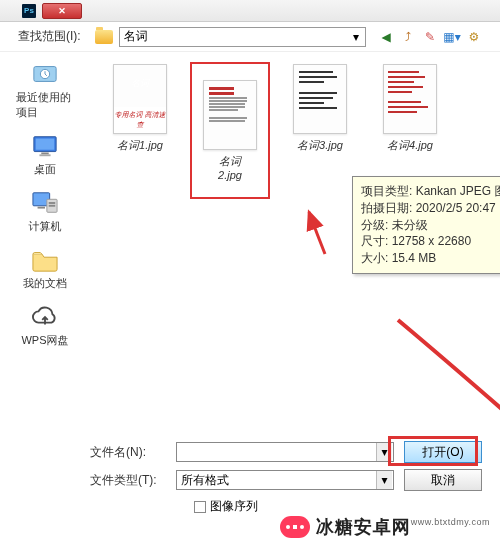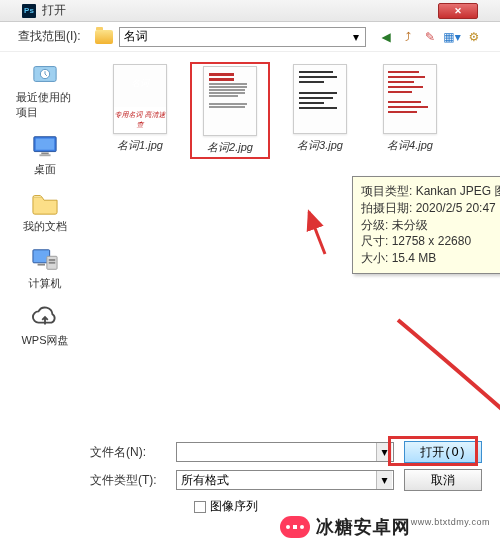--- a/index.html
+++ b/index.html
@@ -31,48 +31,47 @@
     .thumb-cover .tc-top{ color:#fff; font-size:9px; text-align:center; padding-top:12px;}
     .thumb-cover .tc-bot{ background:#fff; color:#c02020; font-size:7px; text-align:center; padding:3px 0;}
     .thumb-doc { padding:6px 5px; }
     .thumb-doc .tl1{height:3px;background:#c03030;margin-bottom:2px;width:60%}
     .thumb-doc .tl2{height:2px;background:#999;margin-bottom:1px;width:90%}
     .thumb-doc .tl3{height:2px;background:#999;margin-bottom:1px;width:85%}
     .thumb-doc .tl4{height:2px;background:#999;margin-bottom:6px;width:70%}
     .thumb-doc2 .dl{height:2px;background:#333;margin-bottom:3px;}
     .thumb-doc2 .dw80{width:80%} .thumb-doc2 .dw60{width:60%} .thumb-doc2 .dw90{width:90%}
     .thumb-doc3{padding:6px 4px;} .thumb-doc3 .r{height:2px;background:#c03030;margin-bottom:3px;}
-    .selected-box { border: 2px solid #d33; padding: 2px; }
+    .selected-box { border: 2px solid #d33; padding: 16px; }
     .arrow-sel { position:absolute; left: 207px; top: 152px; pointer-events:none; }
     .tooltip { position: absolute; left: 262px; top: 124px; width: 176px; background: #ffffe5; border: 1px solid #888; padding: 6px 8px; font-size: 11px; color: #333; line-height: 1.4; box-shadow: 2px 2px 3px rgba(0,0,0,.2); z-index: 5; }
     .big-arrow { position: absolute; left: 300px; top: 260px; pointer-events: none; z-index: 4; }
     .bottom { padding: 6px 18px 4px 90px; }
     .bottom-row { display: flex; align-items: center; gap: 10px; height: 28px; }
     .bottom-row .blabel { width: 76px; color: #333; }
     .bottom-row .binput { flex: 1; height: 20px; border: 1px solid #888; background: #fff; display: flex; align-items: center; padding: 0 4px; position: relative; }
     .bottom-row .binput .dd-arrow{ position:absolute; right:1px; width:16px; height:18px; display:flex;align-items:center;justify-content:center;background:#eee;border-left:1px solid #bbb;}
     .bottom-row .bbtn { width: 78px; height: 22px; border: 1px solid #888; background: linear-gradient(#fdfdfd,#e5e5e5); display: flex; align-items: center; justify-content: center; font-size: 12px; }
-    .open-btn-hl { background: linear-gradient(#dff4ff,#b0dfff) !important; border:1px solid #3c8fd0 !important;font-family:Liberation Mono, monospace; }
+    .open-btn-hl { background: linear-gradient(#dff4ff,#b0dfff) !important; border:1px solid #3c8fd0 !important; }
     .open-box { position: absolute; border: 3px solid #d33; pointer-events: none; }
     .checkbox-row { padding: 4px 0 0 104px; display:flex; align-items:center; gap:4px; }
     .checkbox-row .cb { width:12px;height:12px;border:1px solid #888;background:#fff; }
     .watermark { position: absolute; right: 10px; bottom: 8px; display: flex; align-items: center; gap: 6px; z-index: 10; }
     .wm-icon { width: 30px; height: 22px; background: #ff3a5c; border-radius: 11px; display: flex; align-items: center; justify-content: center; gap: 3px; }
     .wm-icon .dot{width:4px;height:4px;background:#fff;border-radius:50%;}
     .wm-icon .sq{width:4px;height:4px;background:#fff;}
     .wm-text { display:flex;flex-direction:row;line-height:1;}
     .wm-text .cn{font-size:18px;font-weight:bold;color:#222;letter-spacing:1px;}
     .wm-text .en{font-size:9px;color:#666;letter-spacing:0.5px;}
   </style>
 </head>
 <body>
 
 <div class="titlebar">
   <div class="ps-icon">Ps</div>
-  <div class="title-text">打开</div>
   <div class="close">✕</div>
 </div>
 
 <div class="toprow">
   <span class="label">查找范围(I):</span>
   <span class="folder-icon-sm"></span>
   <div class="dropdown">
     <span>名词</span>
     <span class="dd-arrow">▾</span>
   </div>
@@ -102,39 +101,39 @@
         <svg viewBox="0 0 32 28">
             <rect x="4" y="4" width="24" height="16" rx="1" fill="#3a7be0" stroke="#26529a"></rect>
             <rect x="6" y="6" width="20" height="12" fill="#6aa8f5"></rect>
             <rect x="12" y="21" width="8" height="2" fill="#888"></rect>
             <rect x="10" y="23" width="12" height="2" fill="#aaa"></rect>
           </svg>
       </div>
       <div class="label">桌面</div>
     </div>
     <div class="side-item">
-      <div class="icon ico-folder">
-        <svg viewBox="0 0 32 28">
-            <path d="M3 8 h10 l2 3 h14 v13 a2 2 0 0 1 -2 2 H5 a2 2 0 0 1 -2 -2 Z" fill="#fcdf88" stroke="#caa030"></path>
-            <path d="M3 8 a2 2 0 0 1 2 -2 h6 l2 2" fill="#fce9a8" stroke="#caa030"></path>
-          </svg>
-      </div>
-      <div class="label">我的文档</div>
-    </div>
-    <div class="side-item">
       <div class="icon ico-computer">
         <svg viewBox="0 0 32 28">
             <rect x="3" y="3" width="18" height="14" rx="1" fill="#6aa8f5" stroke="#26529a"></rect>
             <rect x="8" y="18" width="8" height="2" fill="#888"></rect>
             <rect x="18" y="10" width="11" height="14" rx="1" fill="#d8d8d8" stroke="#999"></rect>
             <rect x="20" y="13" width="7" height="2" fill="#888"></rect>
             <rect x="20" y="16" width="7" height="2" fill="#888"></rect>
           </svg>
       </div>
       <div class="label">计算机</div>
+    </div>
+    <div class="side-item">
+      <div class="icon ico-folder">
+        <svg viewBox="0 0 32 28">
+            <path d="M3 8 h10 l2 3 h14 v13 a2 2 0 0 1 -2 2 H5 a2 2 0 0 1 -2 -2 Z" fill="#fcdf88" stroke="#caa030"></path>
+            <path d="M3 8 a2 2 0 0 1 2 -2 h6 l2 2" fill="#fce9a8" stroke="#caa030"></path>
+          </svg>
+      </div>
+      <div class="label">我的文档</div>
     </div>
     <div class="side-item">
       <div class="icon ico-cloud">
         <svg viewBox="0 0 32 28">
             <path d="M9 20 a6 6 0 0 1 0-12 a8 8 0 0 1 15 3 a5 5 0 0 1 -1 9 Z" fill="none" stroke="#4a4a4a" stroke-width="2"></path>
             <path d="M16 22 v-8 m-3 3 l3-3 l3 3" fill="none" stroke="#4a4a4a" stroke-width="2"></path>
           </svg>
       </div>
       <div class="label">WPS网盘</div>
     </div>

